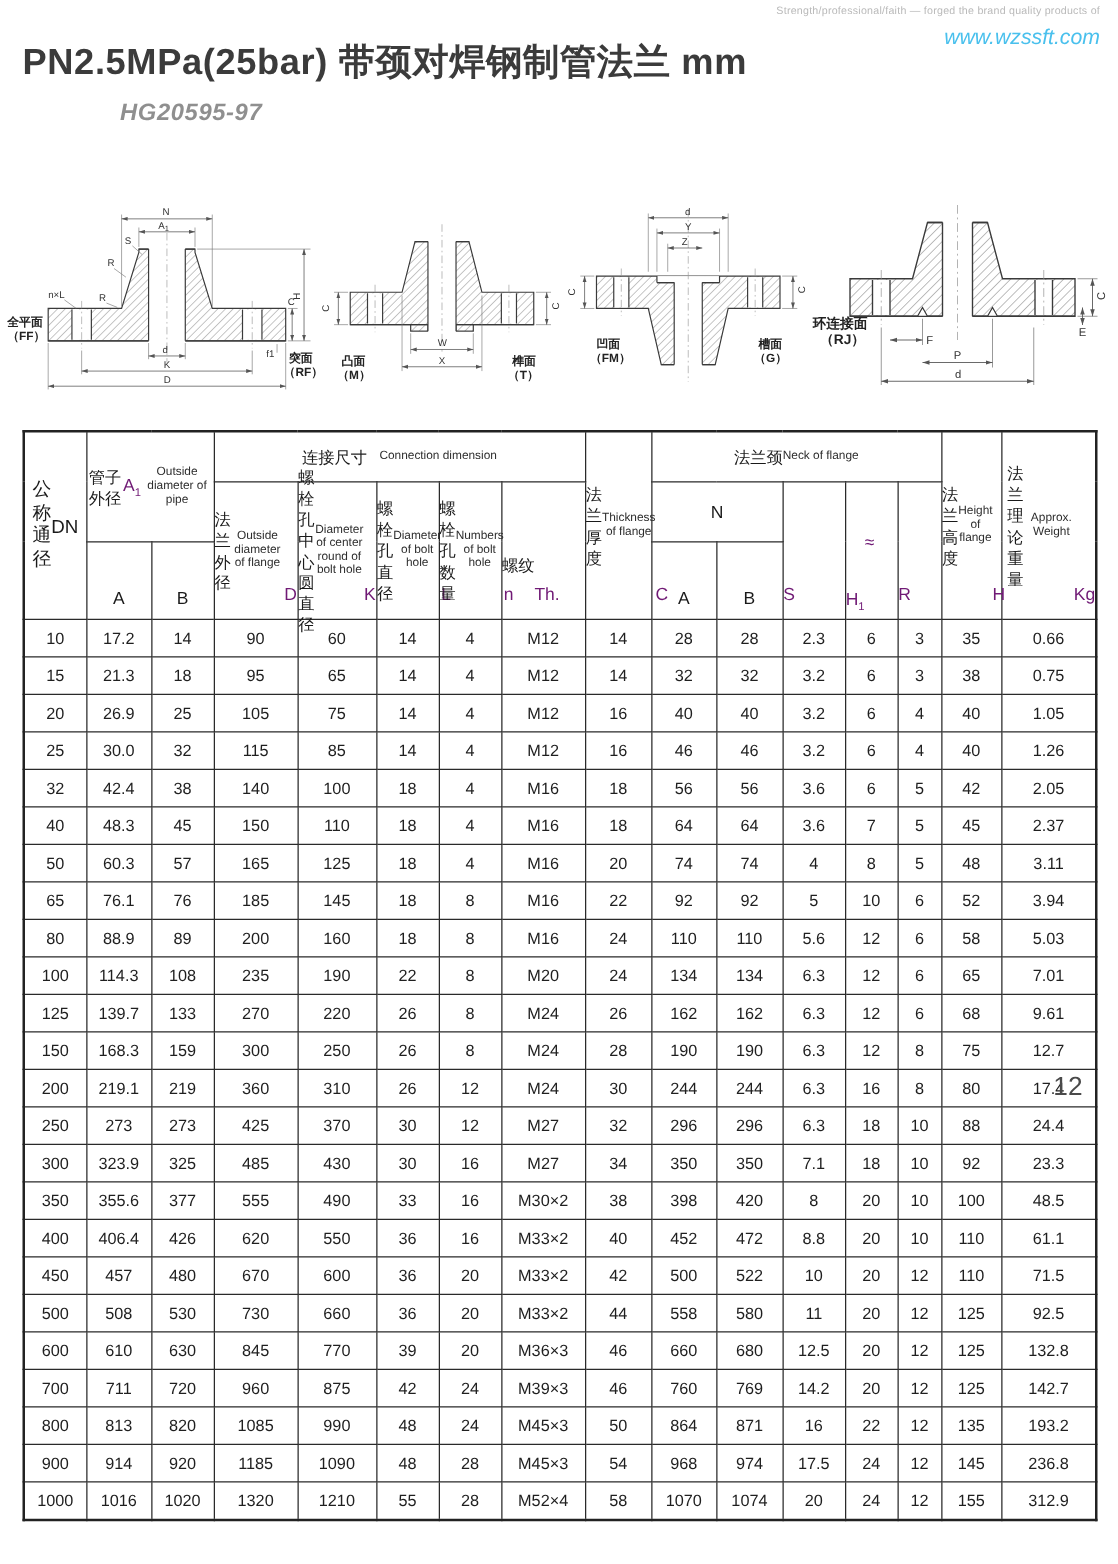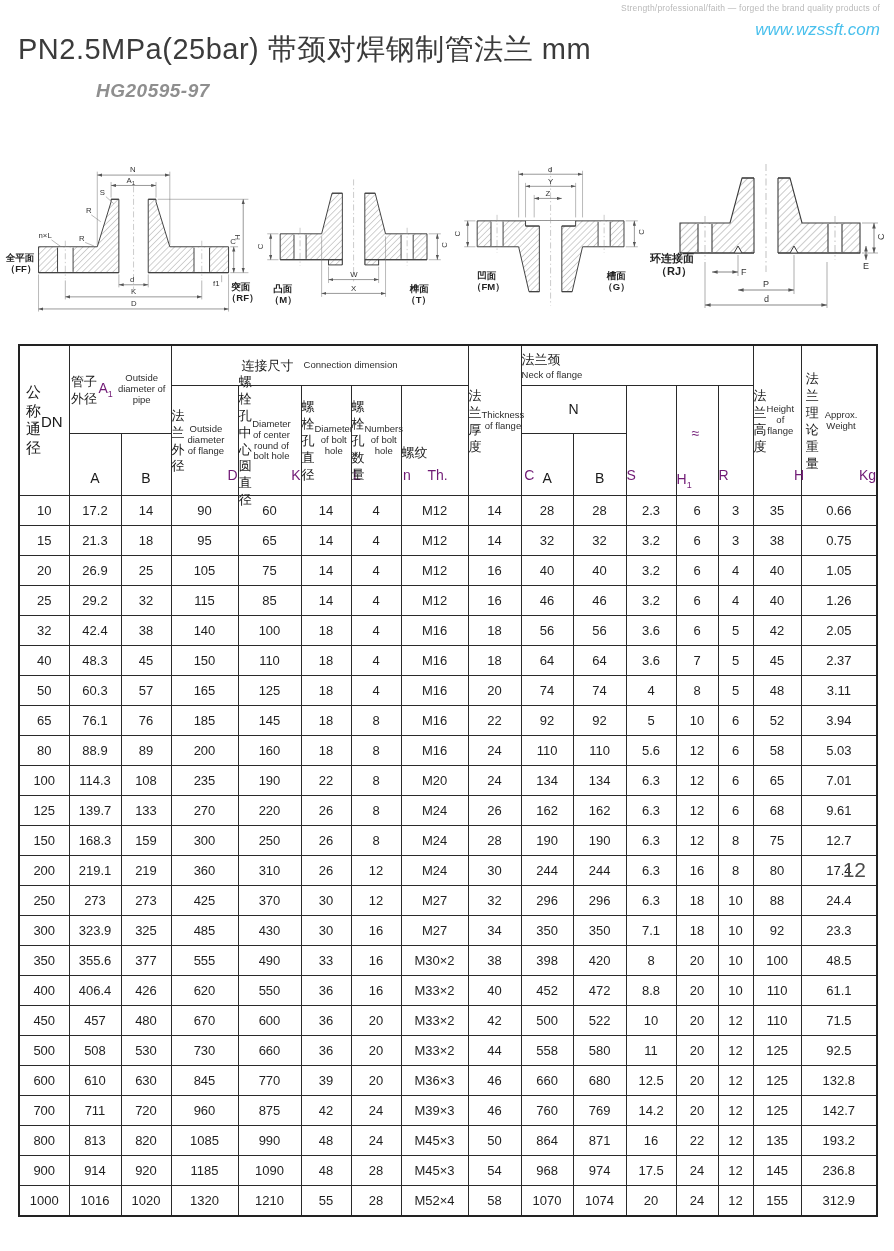--- a/index.html
+++ b/index.html
@@ -3,21 +3,21 @@
 <meta charset="utf-8">
 <style>
   html,body{margin:0;padding:0;background:#fff;}
   body{width:894px;height:1251px;position:relative;font-family:"Liberation Sans","DejaVu Sans",sans-serif;color:#222;overflow:hidden;}
   .page{width:894px;height:888px;position:relative;}
 
   
   .brand{position:absolute;top:3px;right:14px;text-align:right;}
   .tagline{font-size:8.5px;color:#b9b9b9;letter-spacing:.2px;}
   .website{font-size:17px;color:#49c0ed;font-style:italic;margin-top:7px;}
-  .title{margin:0;padding:30px 0 0 18px;font-size:29px;font-weight:normal;color:#3b3b3b;letter-spacing:.5px;}
+  .title{margin:0;padding:30px 0 0 18px;font-size:29px;font-weight:bold;color:#3b3b3b;letter-spacing:.5px;}
   .subrow{display:flex;align-items:baseline;margin:10px 0 0 18px;}
   .sub-en{font-size:21px;color:#3b3b3b;}
   .std{font-size:19px;font-weight:bold;font-style:italic;color:#8f8f8f;margin-left:78px;letter-spacing:.5px;}
 
   
   .drawrow{display:flex;justify-content:space-between;align-items:flex-start;margin:46px 4px 6px 4px;}
   .sv text{font-size:9px;fill:#333;}
   .sv text.face{font-size:11px;font-weight:bold;fill:#222;}
   .sv .edge{stroke:#3a3a3a;stroke-width:1.1;}
   .sv .dim{stroke:#555;stroke-width:.7;fill:none;}
@@ -33,21 +33,21 @@
   tr.hr1{height:40px;} tr.hr2{height:48px;} tr.hr3{height:58px;}
   td.c{height:29px;text-align:center;font-size:13px;color:#1f1f1f;}
   .vcol{display:flex;flex-direction:row;align-items:center;justify-content:flex-start;}
   .h142{height:140px;} .h102{height:100px;} .h84{height:82px;}
   .cn{font-size:13px;line-height:1.3;color:#1a1a1a;white-space:pre-line;text-align:center;padding-top:3px;}
   .en{font-size:9.5px;color:#2d2d2d;line-height:1.15;text-align:center;padding-top:1px;max-width:95%;}
   .sym{font-size:14px;color:#701a75;text-align:left;}
   .bot{margin-top:auto;padding-bottom:7px;}
   sub{font-size:9px;}
   .grp{display:flex;align-items:center;justify-content:center;gap:10px;height:36px;}
-  .grpv{display:flex;flex-direction:column;align-items:flex-start;justify-content:center;height:36px;}
+  .grpv{display:flex;flex-direction:row;align-items:center;justify-content:center;height:36px;}
   .grpv .en,{padding-top:0;}
   .dnbox{justify-content:center;}
   .dncn{font-size:15px;white-space:pre-line;line-height:1.25;text-align:center;color:#1a1a1a;}
   .dncode{font-size:15px;color:#1a1a1a;margin-top:2px;}
   .lett{display:flex;align-items:flex-end;justify-content:center;height:52px;padding-bottom:9px;font-size:14px;color:#1a1a1a;}
   .ncell{display:flex;align-items:center;justify-content:center;height:44px;font-size:14px;color:#1a1a1a;}
   .padtop26{padding-top:26px;}
 
   .pageno{position:absolute;bottom:6px;right:28px;font-size:21px;color:#4a4a4a;}
 </style>
@@ -514,21 +514,21 @@
           <td class="c">40</td>
           <td class="c">3.2</td>
           <td class="c">6</td>
           <td class="c">4</td>
           <td class="c">40</td>
           <td class="c">1.05</td>
         </tr>
 
         <tr>
           <td class="c">25</td>
-          <td class="c">29.2</td>
+          <td class="c">30.0</td>
           <td class="c">32</td>
           <td class="c">115</td>
           <td class="c">85</td>
           <td class="c">14</td>
           <td class="c">4</td>
           <td class="c">M12</td>
           <td class="c">16</td>
           <td class="c">46</td>
           <td class="c">46</td>
           <td class="c">3.2</td>

